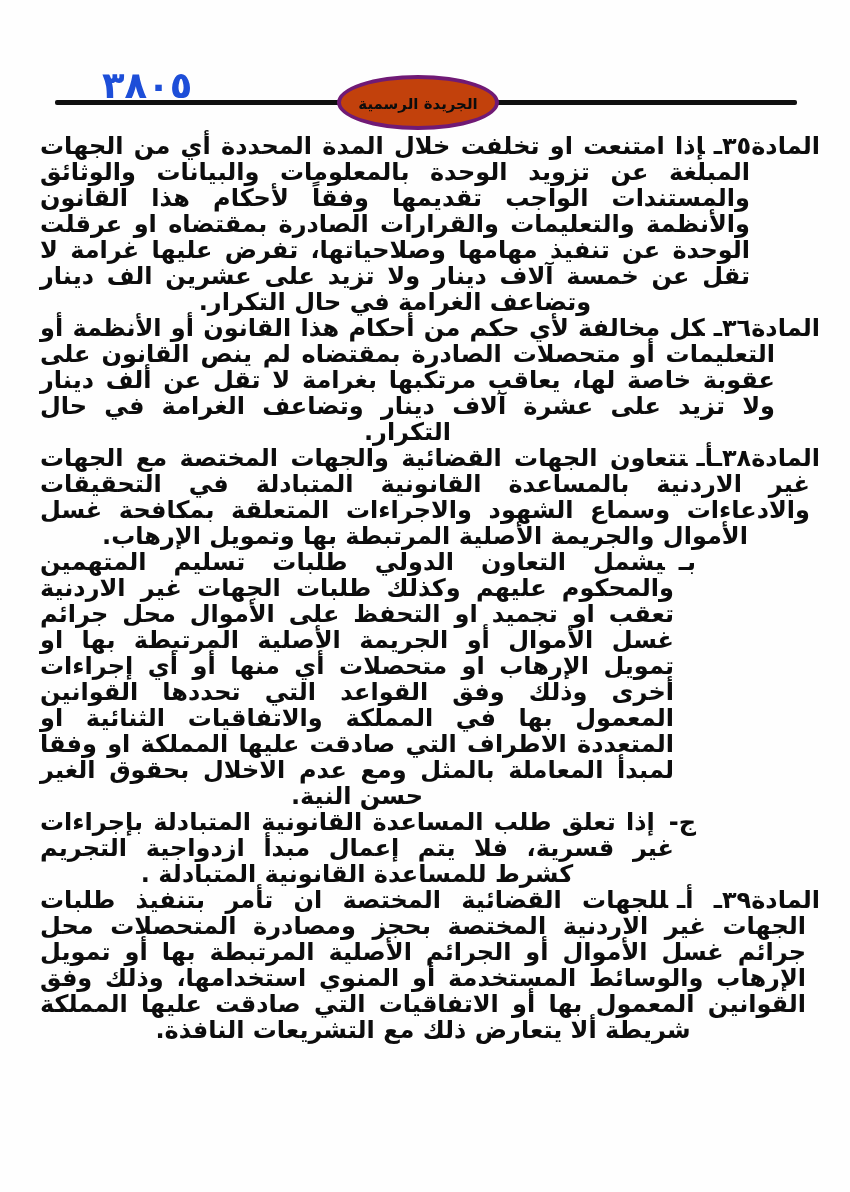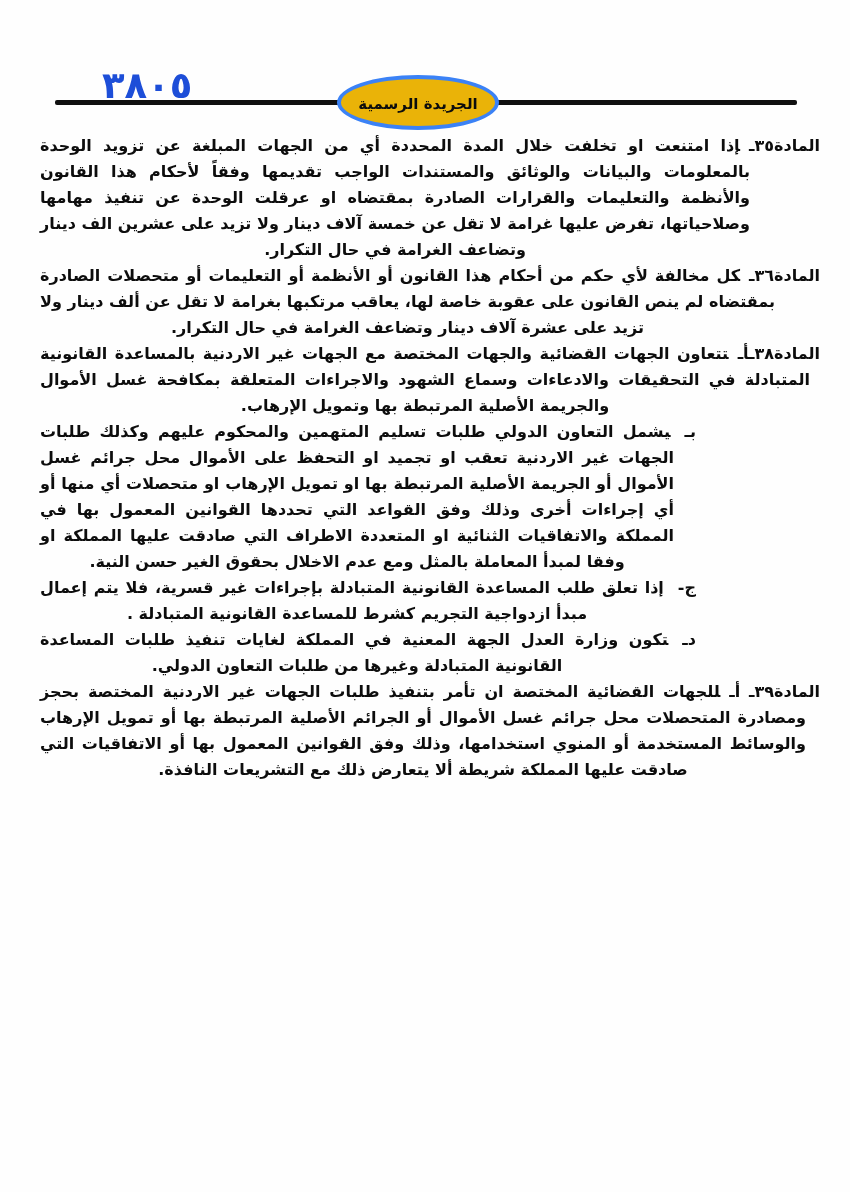--- a/index.html
+++ b/index.html
@@ -14,33 +14,33 @@
     position:absolute;top:64px;left:62px;
     font-size:37px;font-weight:bold;direction:rtl;
     letter-spacing:2px;color:#1d4ed8;margin-left:40px;
   }
   .header-rule{
     position:absolute;top:100px;left:55px;width:742px;height:5px;
     background:#101010;border-radius:2px;
   }
   .gazette-oval{
     position:absolute;top:75px;left:337px;width:162px;height:55px;
-    background:#eab308;border:4px solid #3b82f6;border-radius:50%;
+    background:#c2410c;border:4px solid #701a75;border-radius:50%;
     display:flex;align-items:center;justify-content:center;
     box-sizing:border-box;z-index:2;
   }
   .gazette-oval span{
     font-size:15px;font-weight:bold;direction:rtl;white-space:nowrap;
     transform:translateY(1px);
   }
   
   .doc-body{
     position:absolute;top:133px;right:30px;left:40px;
     direction:rtl;text-align:justify;text-align-last:center;
-    font-weight:bold;font-size:16px;line-height:26px;color:#0d0d0d;
+    font-weight:bold;font-size:24px;line-height:26px;color:#0d0d0d;
   }
   .doc-body p{margin:0;text-align:justify;text-align-last:center;}
   .art{margin-top:0;}
   .a35{padding-right:70px;text-indent:-70px;}
   .a36,.a37{padding-right:45px;text-indent:-45px;margin-top:30px;}
   .a38{padding-right:10px;text-indent:-10px;margin-top:30px;}
   .a39{padding-right:14px;text-indent:-14px;margin-top:30px;}
   .sub38{padding-right:146px;text-indent:-22px;}
   .sub39{padding-right:30px;text-indent:-2px;}
   .lbl{margin-left:9px;}
@@ -60,17 +60,16 @@
 <main class="doc-body">
 
   <p class="art a35"><span class="lbl">المادة٣٥ـ</span><span>إذا امتنعت او تخلفت خلال المدة المحددة أي من الجهات المبلغة عن تزويد الوحدة بالمعلومات والبيانات والوثائق والمستندات الواجب تقديمها وفقاً لأحكام هذا القانون والأنظمة والتعليمات والقرارات الصادرة بمقتضاه او عرقلت الوحدة عن تنفيذ مهامها وصلاحياتها، تفرض عليها غرامة لا تقل عن خمسة آلاف دينار ولا تزيد على عشرين الف دينار وتضاعف الغرامة في حال التكرار.</span></p>
 
   <p class="art a36"><span class="lbl">المادة٣٦ـ</span><span>كل مخالفة لأي حكم من أحكام هذا القانون أو الأنظمة أو التعليمات أو متحصلات الصادرة بمقتضاه لم ينص القانون على عقوبة خاصة لها، يعاقب مرتكبها بغرامة لا تقل عن ألف دينار ولا تزيد على عشرة آلاف دينار وتضاعف الغرامة في حال التكرار.</span></p>
 
 
   <p class="art a38"><span class="lbl">المادة٣٨ـأـ</span><span>تتعاون الجهات القضائية والجهات المختصة مع الجهات غير الاردنية بالمساعدة القانونية المتبادلة في التحقيقات والادعاءات وسماع الشهود والاجراءات المتعلقة بمكافحة غسل الأموال والجريمة الأصلية المرتبطة بها وتمويل الإرهاب.</span></p>
   <p class="sub38"><span class="letter">بـ</span><span>يشمل التعاون الدولي طلبات تسليم المتهمين والمحكوم عليهم وكذلك طلبات الجهات غير الاردنية تعقب او تجميد او التحفظ على الأموال محل جرائم غسل الأموال أو الجريمة الأصلية المرتبطة بها او تمويل الإرهاب او متحصلات أي منها أو أي إجراءات أخرى وذلك وفق القواعد التي تحددها القوانين المعمول بها في المملكة والاتفاقيات الثنائية او المتعددة الاطراف التي صادقت عليها المملكة او وفقا لمبدأ المعاملة بالمثل ومع عدم الاخلال بحقوق الغير حسن النية.</span></p>
   <p class="sub38"><span class="letter">ج-</span><span>إذا تعلق طلب المساعدة القانونية المتبادلة بإجراءات غير قسرية، فلا يتم إعمال مبدأ ازدواجية التجريم كشرط للمساعدة القانونية المتبادلة .</span></p>
-  <p class="sub38"><span class="letter">دـ</span><span>تكون وزارة العدل الجهة المعنية في المملكة لغايات تنفيذ طلبات المساعدة القانونية المتبادلة وغيرها من طلبات التعاون الدولي.</span></p>
 
   <p class="art a39"><span class="lbl">المادة٣٩ـ أـ</span><span>للجهات القضائية المختصة ان تأمر بتنفيذ طلبات الجهات غير الاردنية المختصة بحجز ومصادرة المتحصلات محل جرائم غسل الأموال أو الجرائم الأصلية المرتبطة بها أو تمويل الإرهاب والوسائط المستخدمة أو المنوي استخدامها، وذلك وفق القوانين المعمول بها أو الاتفاقيات التي صادقت عليها المملكة شريطة ألا يتعارض ذلك مع التشريعات النافذة.</span></p>
 
 </main>
 
 </body></html>

